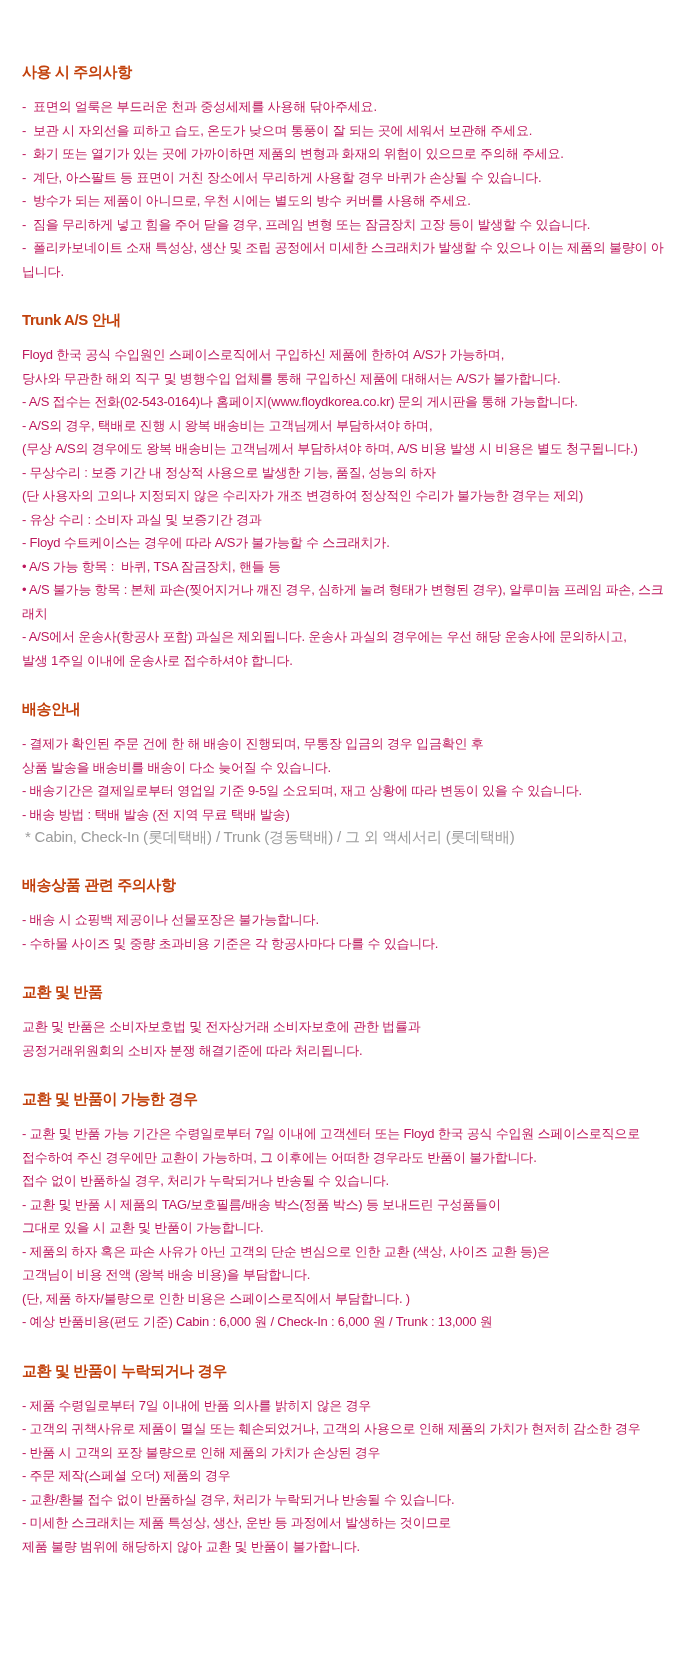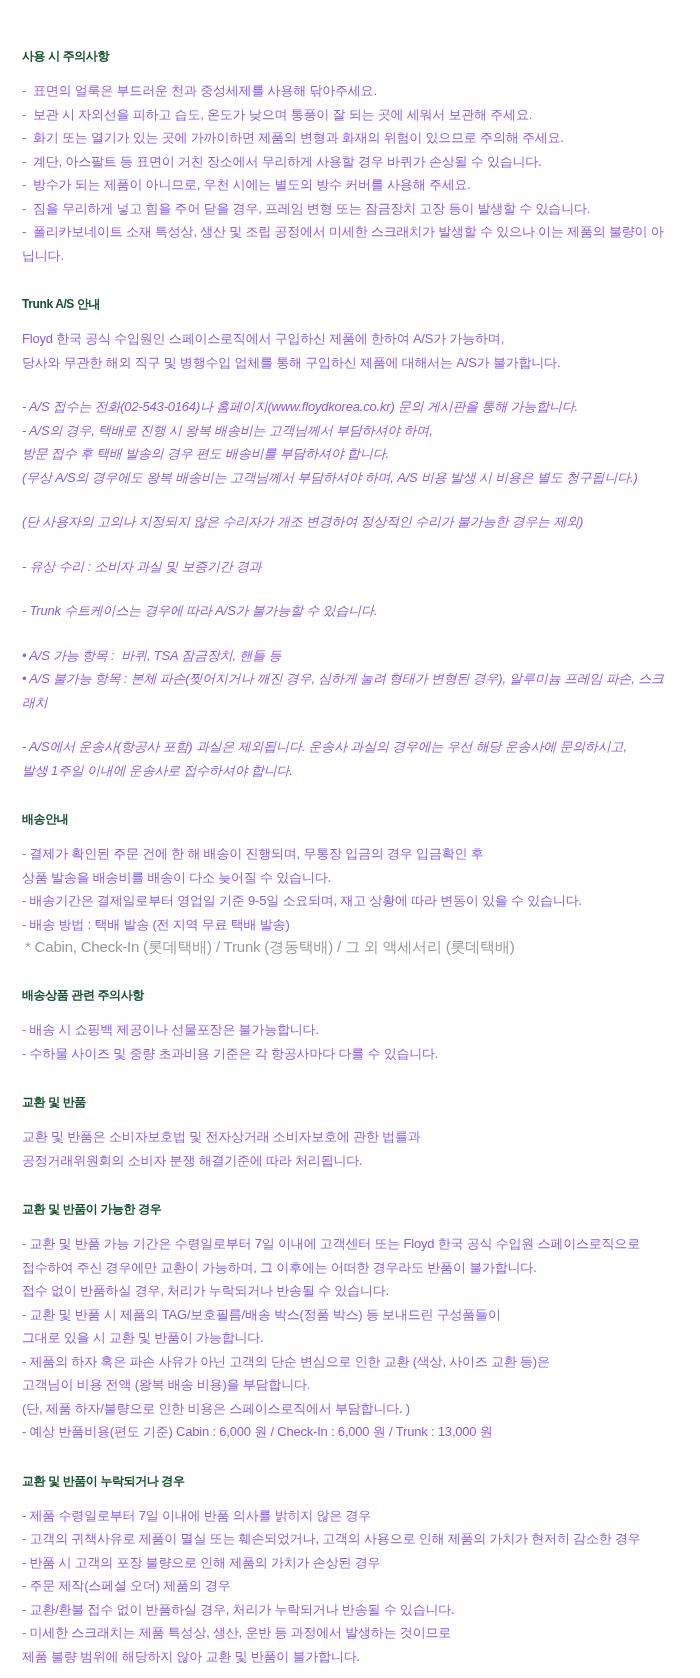--- a/index.html
+++ b/index.html
@@ -15,35 +15,35 @@
   main.page {
     box-sizing: border-box;
     width: 700px;
     min-height: 1678px;
     padding: 46px 24px 60px 22px;
     background: #ffffff;
   }
   section.info-section { margin: 0; }
   section.info-section + section.info-section { margin-top: 27px; }
   .section-title {
-    margin: 0 0 13px 0;
-    font-size: 12px;
+    margin: 16px 0 13px 0;
+    font-size: 15px;
     font-weight: 700;
-    color: #14532d;
+    color: #c2410c;
     letter-spacing: -0.4px;
     line-height: 20px;
   }
   .line-group { margin: 0; }
-  .line-group + .line-group { margin-top: 21px; font-style: italic; }
+  .line-group + .line-group { margin-top: 0; }
   p.line {
     margin: 0;
     font-size: 13px;
     line-height: 23.5px;
     letter-spacing: -0.2px;
-    color: #8b5cf6;
+    color: #be185d;
     white-space: pre-wrap;
   }
   p.line.muted {
     font-size: 15px;
     color: #9b9b9b;
     padding-left: 3px;
     line-height: 22px;
   }
 </style>
 </head>
@@ -64,31 +64,31 @@
     </section>
     <section class="info-section">
       <h2 class="section-title">Trunk A/S 안내</h2>
       <div class="line-group">
         <p class="line">Floyd 한국 공식 수입원인 스페이스로직에서 구입하신 제품에 한하여 A/S가 가능하며,</p>
         <p class="line">당사와 무관한 해외 직구 및 병행수입 업체를 통해 구입하신 제품에 대해서는 A/S가 불가합니다.</p>
       </div>
       <div class="line-group">
         <p class="line">- A/S 접수는 전화(02-543-0164)나 홈페이지(www.floydkorea.co.kr) 문의 게시판을 통해 가능합니다.</p>
         <p class="line">- A/S의 경우, 택배로 진행 시 왕복 배송비는 고객님께서 부담하셔야 하며,</p>
-        <p class="line">방문 접수 후 택배 발송의 경우 편도 배송비를 부담하셔야 합니다.</p>
         <p class="line">(무상 A/S의 경우에도 왕복 배송비는 고객님께서 부담하셔야 하며, A/S 비용 발생 시 비용은 별도 청구됩니다.)</p>
       </div>
       <div class="line-group">
+        <p class="line">- 무상수리 : 보증 기간 내 정상적 사용으로 발생한 기능, 품질, 성능의 하자</p>
         <p class="line">(단 사용자의 고의나 지정되지 않은 수리자가 개조 변경하여 정상적인 수리가 불가능한 경우는 제외)</p>
       </div>
       <div class="line-group">
         <p class="line">- 유상 수리 : 소비자 과실 및 보증기간 경과</p>
       </div>
       <div class="line-group">
-        <p class="line">- Trunk 수트케이스는 경우에 따라 A/S가 불가능할 수 있습니다.</p>
+        <p class="line">- Floyd 수트케이스는 경우에 따라 A/S가 불가능할 수 스크래치가.</p>
       </div>
       <div class="line-group">
         <p class="line">• A/S 가능 항목 :  바퀴, TSA 잠금장치, 핸들 등</p>
         <p class="line">• A/S 불가능 항목 : 본체 파손(찢어지거나 깨진 경우, 심하게 눌려 형태가 변형된 경우), 알루미늄 프레임 파손, 스크래치</p>
       </div>
       <div class="line-group">
         <p class="line">- A/S에서 운송사(항공사 포함) 과실은 제외됩니다. 운송사 과실의 경우에는 우선 해당 운송사에 문의하시고,</p>
         <p class="line">발생 1주일 이내에 운송사로 접수하셔야 합니다.</p>
       </div>
     </section>

